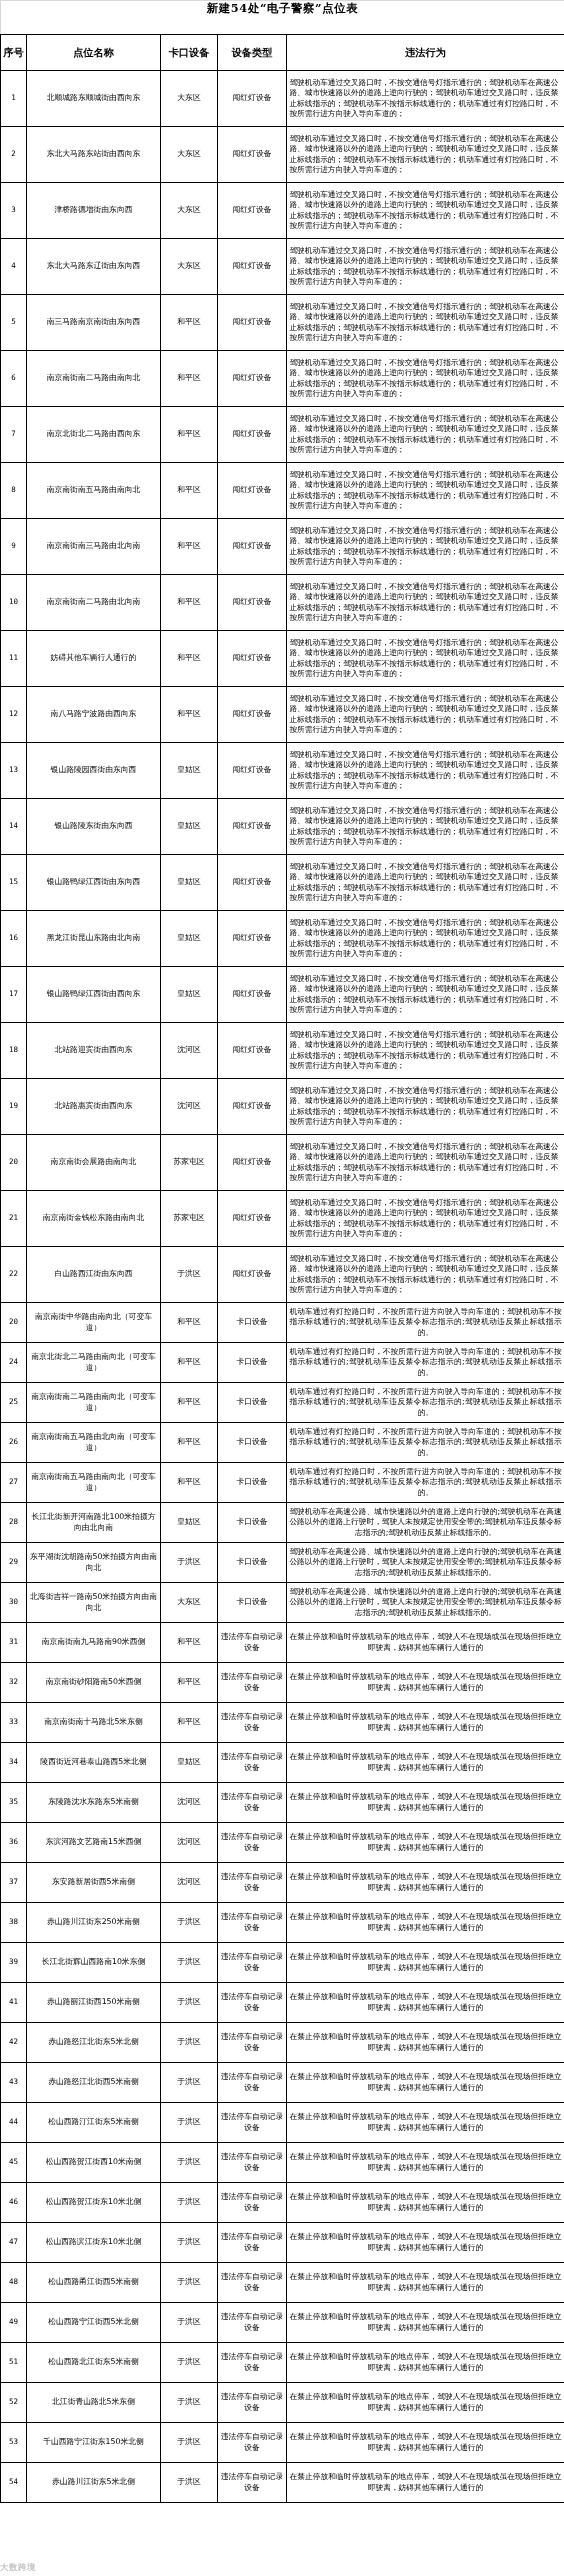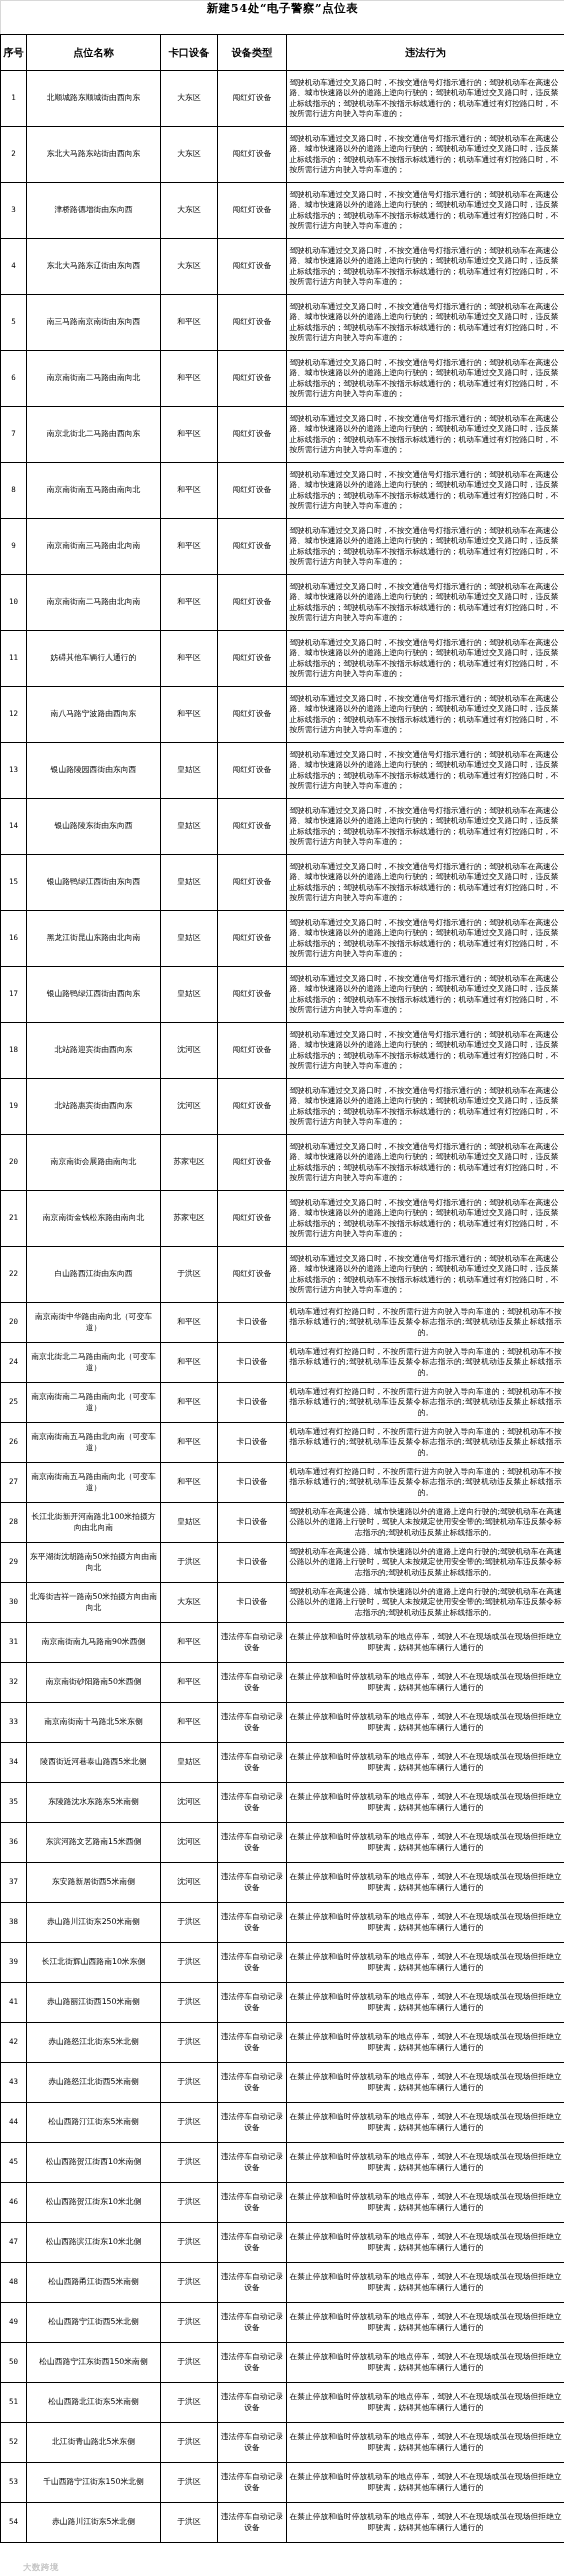--- a/index.html
+++ b/index.html
@@ -13,21 +13,21 @@
   td, th { border: 0.9px solid #000; text-align: center; vertical-align: middle; padding: 0 1.8px;
            box-sizing: border-box; overflow: hidden; }
   th { font-family: "DejaVu Serif", serif; font-size: 10.2px; font-weight: bold; height: 36px; text-align: center; }
   td { font-size: 7.8px; line-height: 10.2px; }
   td.idx { font-family: "DejaVu Sans Mono", monospace; font-size: 7.5px; }
   td.viol { text-align: left; font-size: 7.7px; line-height: 10.5px; padding: 0 2.4px; }
   td.viol.center-last { text-align: justify; text-align-last: center; }
   tr.g1 td { height: 56px; }
   tr.g2 td { height: 40px; }
   tr.g3 td { height: 40px; }
-  .watermark { position: absolute; left: 23px; top: 2562px; font-size: 8.4px; color: rgba(150,150,150,0.55);
+  .watermark { position: absolute; left: 0; top: 2562px; font-size: 8.4px; color: rgba(150,150,150,0.55);
                font-weight: bold; letter-spacing: 0.6px; }
 </style>
 </head>
 <body>
 
 <div class="title-area">
   <div class="title">新建54处“电子警察”点位表</div>
 </div>
 
 <table>
@@ -378,27 +378,20 @@
         <td class="viol center-last">在禁止停放和临时停放机动车的地点停车，驾驶人不在现场或虽在现场但拒绝立即驶离，妨碍其他车辆行人通行的</td>
       </tr>
       <tr class="g3">
         <td class="idx">49</td>
         <td class="loc">松山西路宁江街西5米北侧</td>
         <td class="dist">于洪区</td>
         <td class="dev">违法停车自动记录设备</td>
         <td class="viol center-last">在禁止停放和临时停放机动车的地点停车，驾驶人不在现场或虽在现场但拒绝立即驶离，妨碍其他车辆行人通行的</td>
       </tr>
       <tr class="g3">
-        <td class="idx">50</td>
-        <td class="loc">松山西路宁江东街西150米南侧</td>
-        <td class="dist">于洪区</td>
-        <td class="dev">违法停车自动记录设备</td>
-        <td class="viol center-last">在禁止停放和临时停放机动车的地点停车，驾驶人不在现场或虽在现场但拒绝立即驶离，妨碍其他车辆行人通行的</td>
-      </tr>
-      <tr class="g3">
         <td class="idx">51</td>
         <td class="loc">松山西路北江街东5米南侧</td>
         <td class="dist">于洪区</td>
         <td class="dev">违法停车自动记录设备</td>
         <td class="viol center-last">在禁止停放和临时停放机动车的地点停车，驾驶人不在现场或虽在现场但拒绝立即驶离，妨碍其他车辆行人通行的</td>
       </tr>
       <tr class="g3">
         <td class="idx">52</td>
         <td class="loc">北江街青山路北5米东侧</td>
         <td class="dist">于洪区</td>

